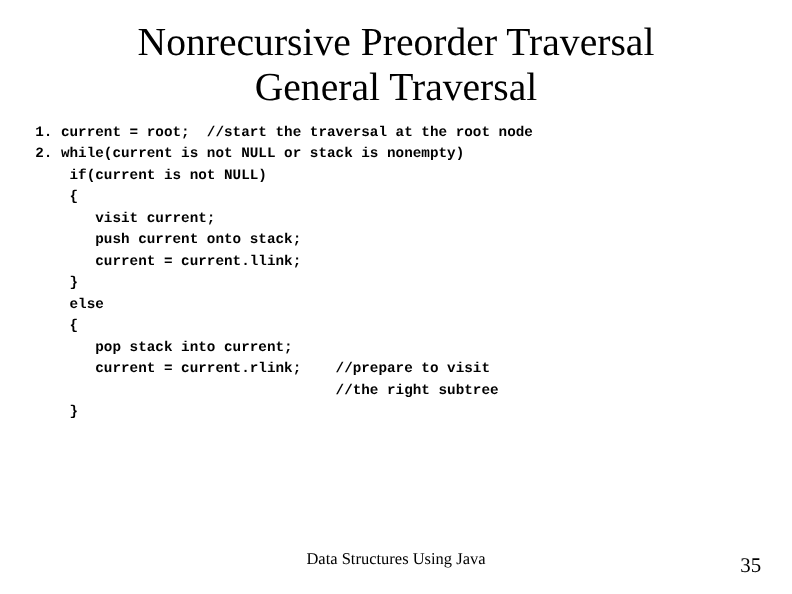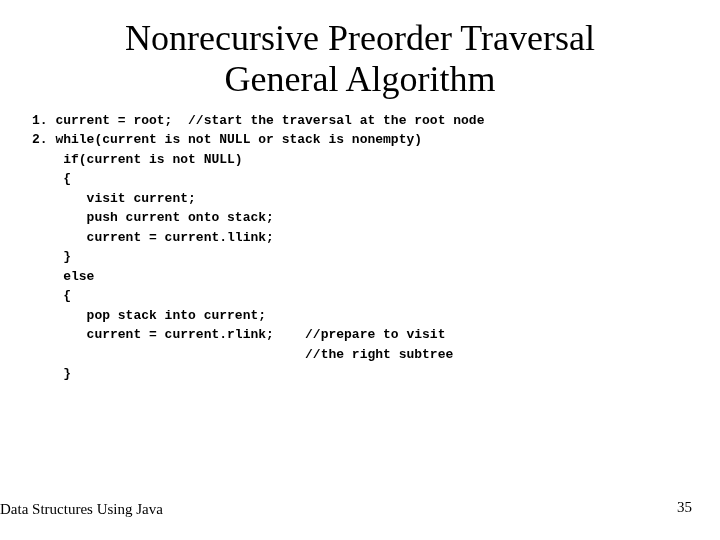--- a/index.html
+++ b/index.html
@@ -31,37 +31,37 @@
     font-size: 13px;
     white-space: pre;
     line-height: 1.5;
     padding: 10px 0 0 32px;
   }
   .footer-center {
     position: absolute;
     bottom: 22px;
     left: 0;
     right: 0;
-    text-align: left;
+    text-align: center;
     font-size: 15px;
   }
   .footer-right {
     position: absolute;
-    bottom: 24px;
+    bottom: 14px;
     right: 28px;
-    font-size: 15px;
+    font-size: 19px;
   }
 </style>
 </head>
 <body>
 
 <div class="slide">
   <div class="title">
     <span>Nonrecursive Preorder Traversal</span><br>
-    <span>General Algorithm</span>
+    <span>General Traversal</span>
   </div>
 
   <div class="code">1. current = root;  //start the traversal at the root node
 2. while(current is not NULL or stack is nonempty)
     if(current is not NULL)
     {
        visit current;
        push current onto stack;
        current = current.llink;
     }

